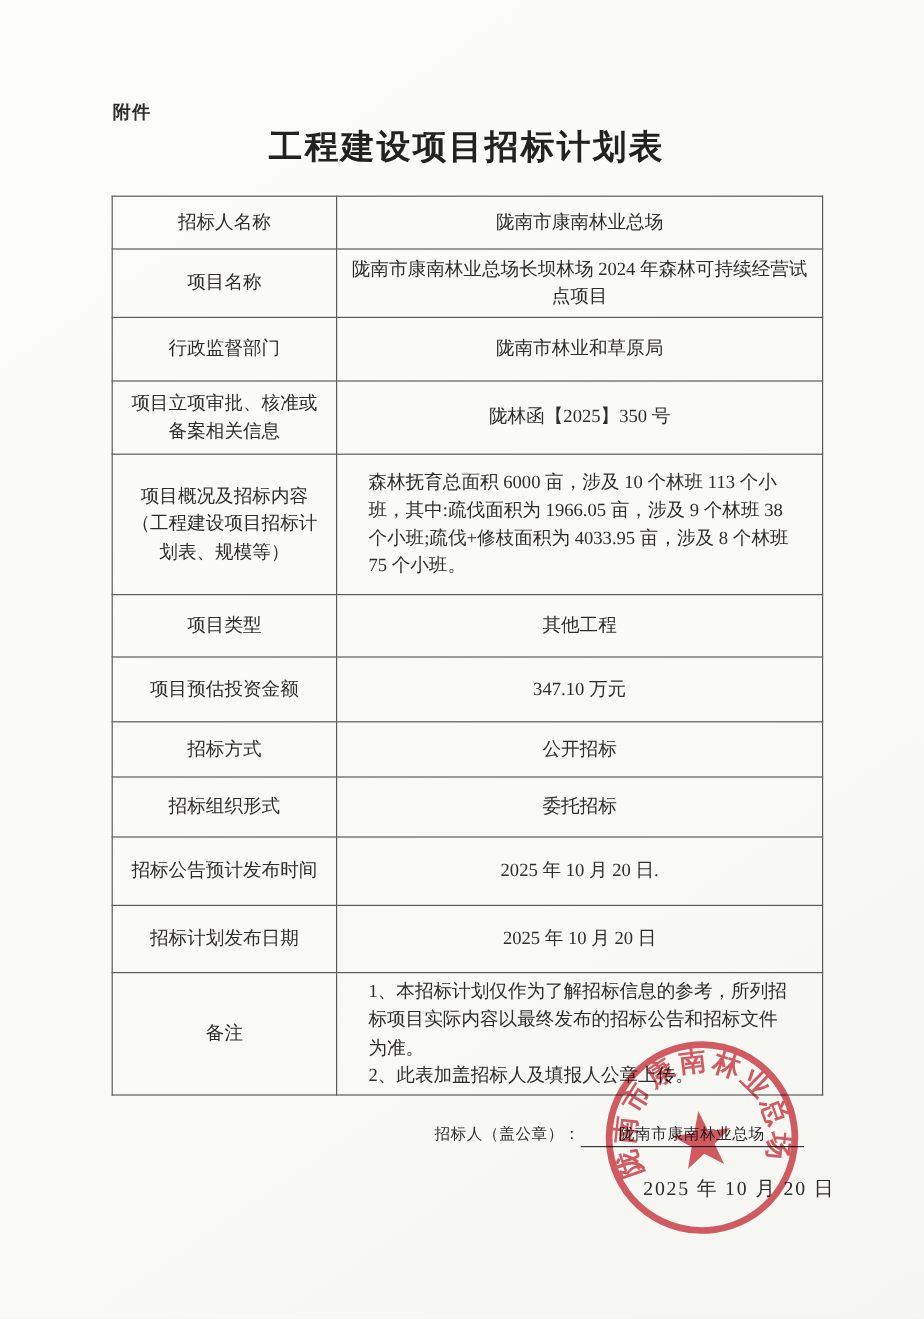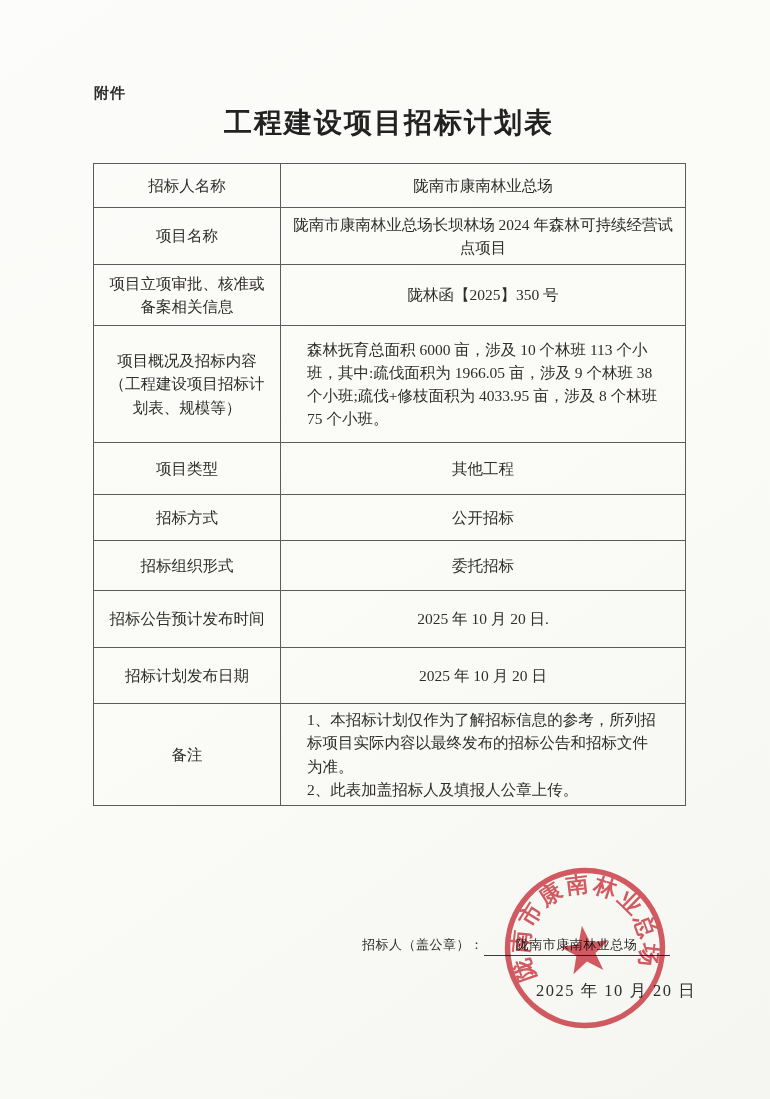--- a/index.html
+++ b/index.html
@@ -89,32 +89,40 @@
       </colgroup>
     <tbody>
       <tr style="height:44px">
         <td class="lbl">招标人名称</td>
         <td class="val">陇南市康南林业总场</td>
       </tr>
       <tr style="height:57px">
         <td class="lbl">项目名称</td>
         <td class="val">陇南市康南林业总场长坝林场 2024 年森林可持续经营试点项目</td>
       </tr>
+      <tr style="height:53px">
+        <td class="lbl">行政监督部门</td>
+        <td class="val">陇南市林业和草原局</td>
+      </tr>
       <tr style="height:61px">
         <td class="lbl">项目立项审批、核准或备案相关信息</td>
         <td class="val">陇林函【2025】350 号</td>
       </tr>
       <tr style="height:117px">
         <td class="lbl">项目概况及招标内容
 （工程建设项目招标计划表、规模等）</td>
         <td class="val left">森林抚育总面积 6000 亩，涉及 10 个林班 113 个小班，其中:疏伐面积为 1966.05 亩，涉及 9 个林班 38 个小班;疏伐+修枝面积为 4033.95 亩，涉及 8 个林班 75 个小班。</td>
       </tr>
       <tr style="height:52px">
         <td class="lbl">项目类型</td>
         <td class="val">其他工程</td>
+      </tr>
+      <tr style="height:54px">
+        <td class="lbl">项目预估投资金额</td>
+        <td class="val">347.10 万元</td>
       </tr>
       <tr style="height:46px">
         <td class="lbl">招标方式</td>
         <td class="val">公开招标</td>
       </tr>
       <tr style="height:50px">
         <td class="lbl">招标组织形式</td>
         <td class="val">委托招标</td>
       </tr>
       <tr style="height:57px">

